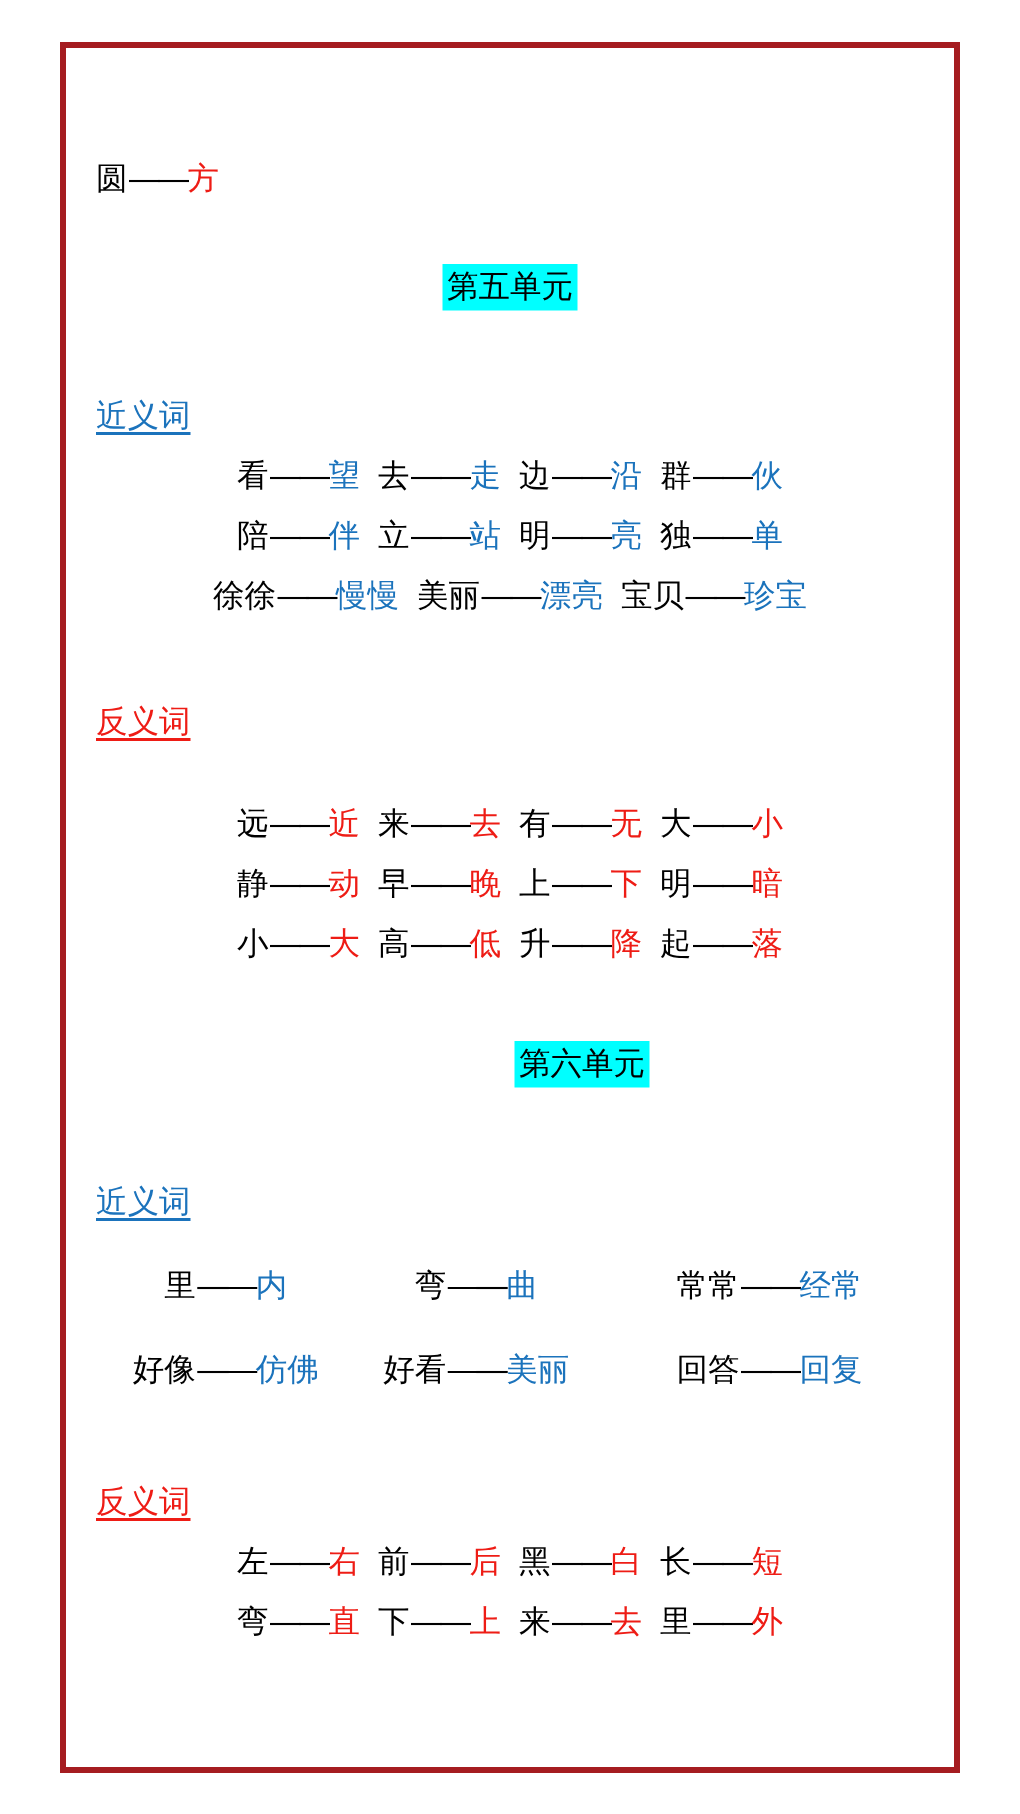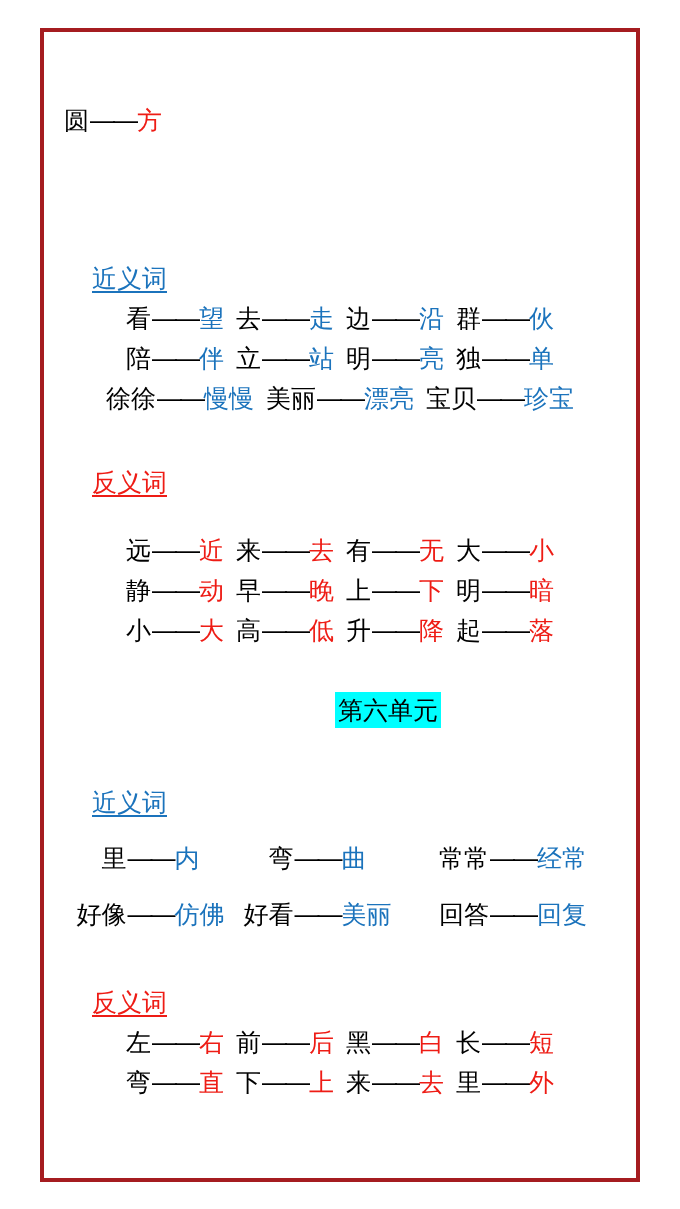--- a/index.html
+++ b/index.html
@@ -12,29 +12,28 @@
     overflow:hidden;
   }
   .frame{
     position:absolute;left:40px;top:28px;
     width:592px;height:1146px;
     border:4px solid var(--border,#A51C20);
     background:#ffffff;
   }
   .block{
     position:absolute;
-    font-size:25px;
+    font-size:21px;
     line-height:40px;
     white-space:nowrap;
   }
   .left-col{left:20px;right:8px;}
   .heading{
     text-decoration:underline;
     text-underline-offset:4px;
-    margin-left:28px;
   }
   .syn-color{color:var(--blue,#1B73BC);}
   .ant-color{color:var(--red,#EE1C15);}
   .title-block{left:0;width:100%;text-align:center;}
   .hl{
     background:var(--cyan,#00FFFF);
     padding:4px 3px;
     line-height:36px;
   }
   .row{height:40px;text-align:center;}
@@ -57,20 +56,23 @@
 </style>
 </head>
 <body>
 
 <div class="frame">
 
   <div class="block left-col b-intro">
     <span class="pair"><span>圆</span><span class="dash">——</span><span class="ant-color">方</span></span>
   </div>
 
+  <div class="block title-block b-title1">
+    <span class="hl">第五单元</span>
+  </div>
 
   <div class="block left-col heading syn-color b-h1">近义词</div>
   <div class="block left-col b-r1">
       <div class="row"><span class="pair"><span>看</span><span class="dash">——</span><span class="syn-color">望</span></span><span class="pair"><span>去</span><span class="dash">——</span><span class="syn-color">走</span></span><span class="pair"><span>边</span><span class="dash">——</span><span class="syn-color">沿</span></span><span class="pair"><span>群</span><span class="dash">——</span><span class="syn-color">伙</span></span></div>
       <div class="row"><span class="pair"><span>陪</span><span class="dash">——</span><span class="syn-color">伴</span></span><span class="pair"><span>立</span><span class="dash">——</span><span class="syn-color">站</span></span><span class="pair"><span>明</span><span class="dash">——</span><span class="syn-color">亮</span></span><span class="pair"><span>独</span><span class="dash">——</span><span class="syn-color">单</span></span></div>
       <div class="row"><span class="pair"><span>徐徐</span><span class="dash">——</span><span class="syn-color">慢慢</span></span><span class="pair"><span>美丽</span><span class="dash">——</span><span class="syn-color">漂亮</span></span><span class="pair"><span>宝贝</span><span class="dash">——</span><span class="syn-color">珍宝</span></span></div>
     </div>
 
   <div class="block left-col heading ant-color b-h2">反义词</div>
   <div class="block left-col b-r2">

